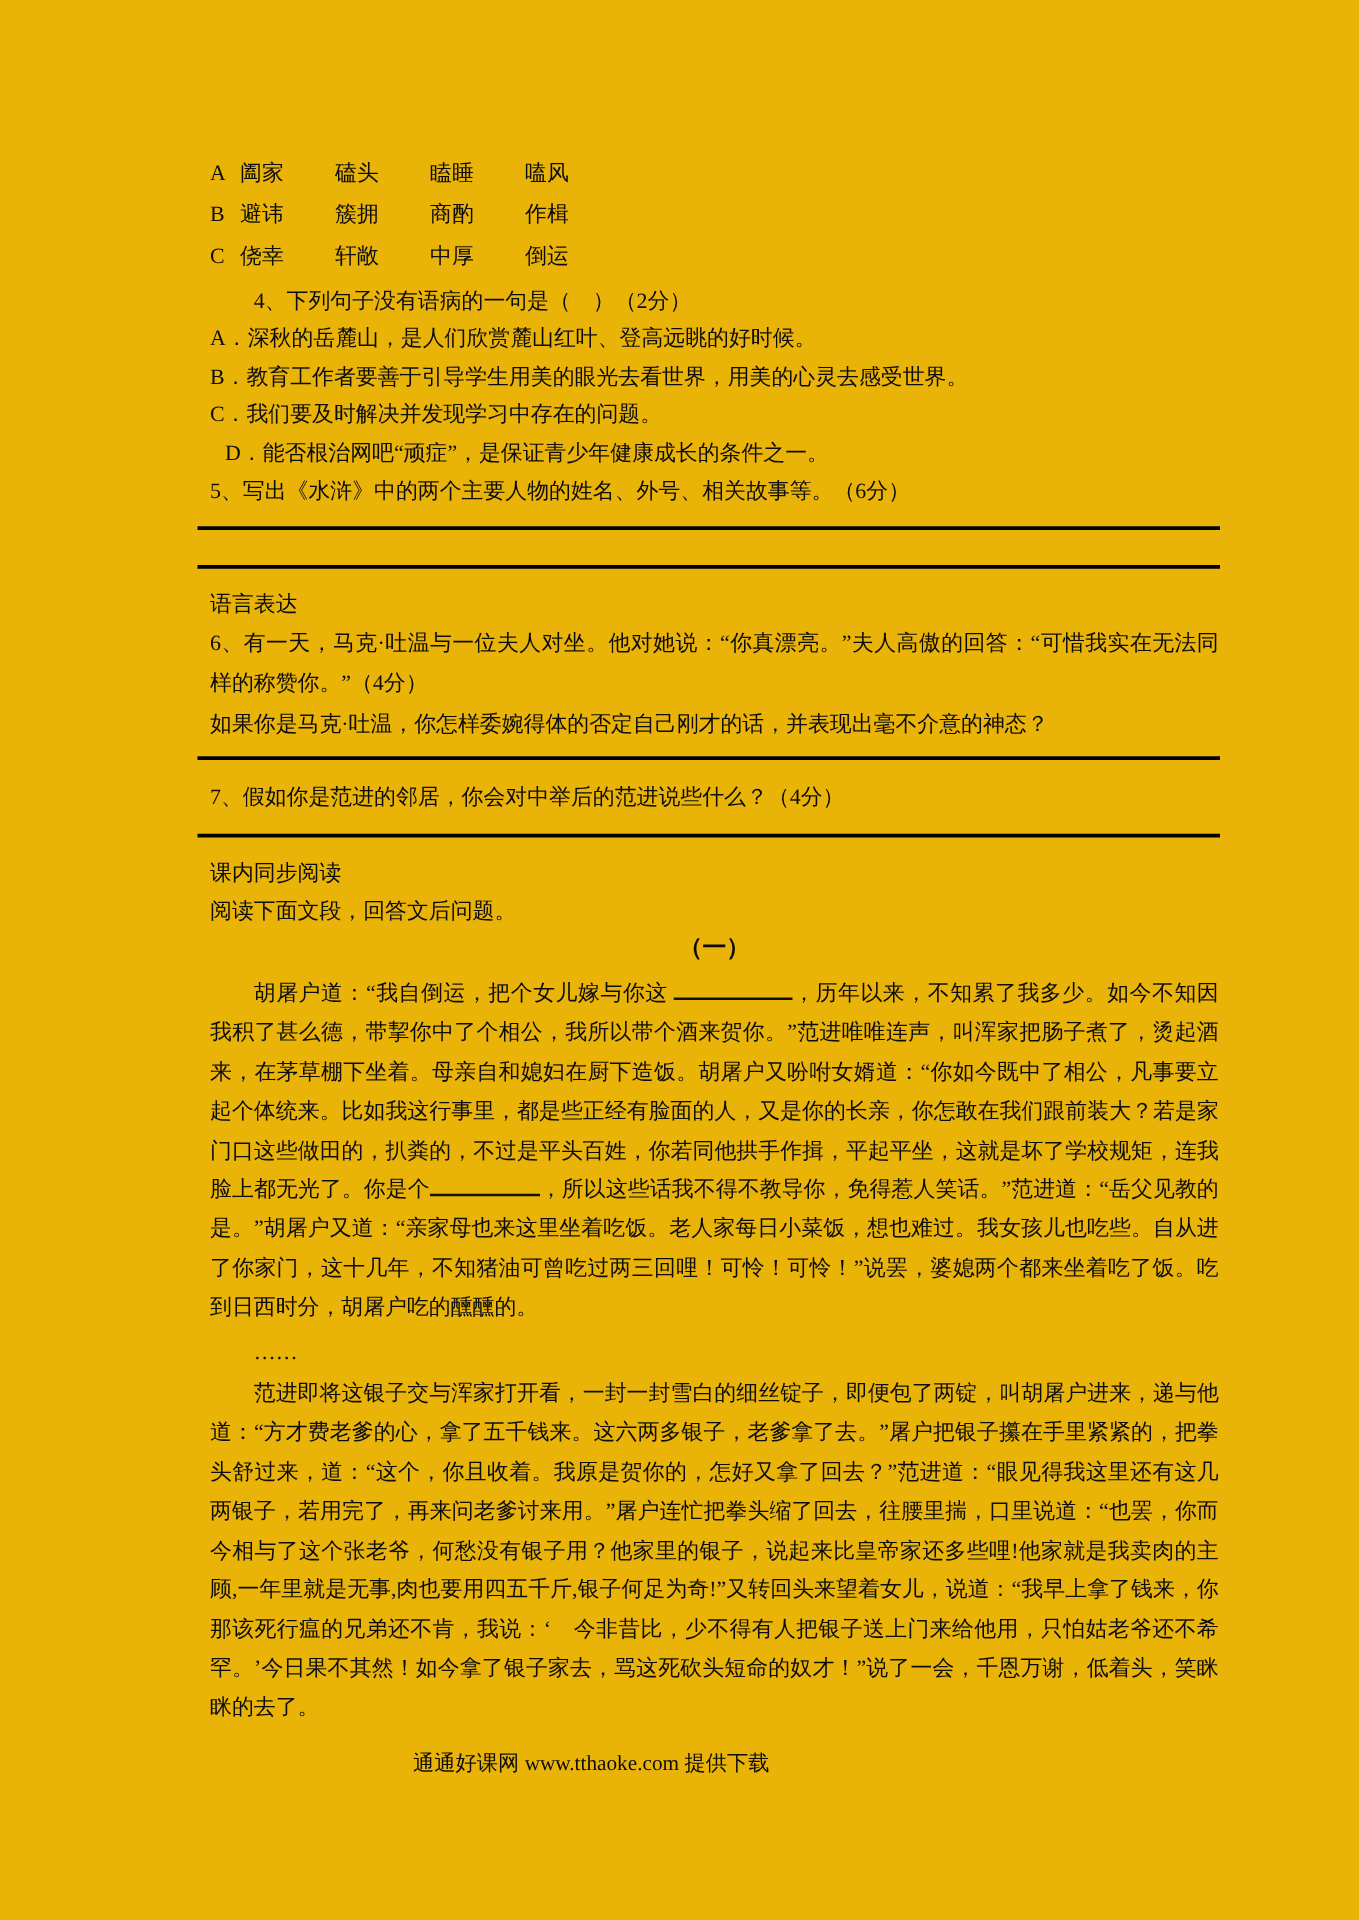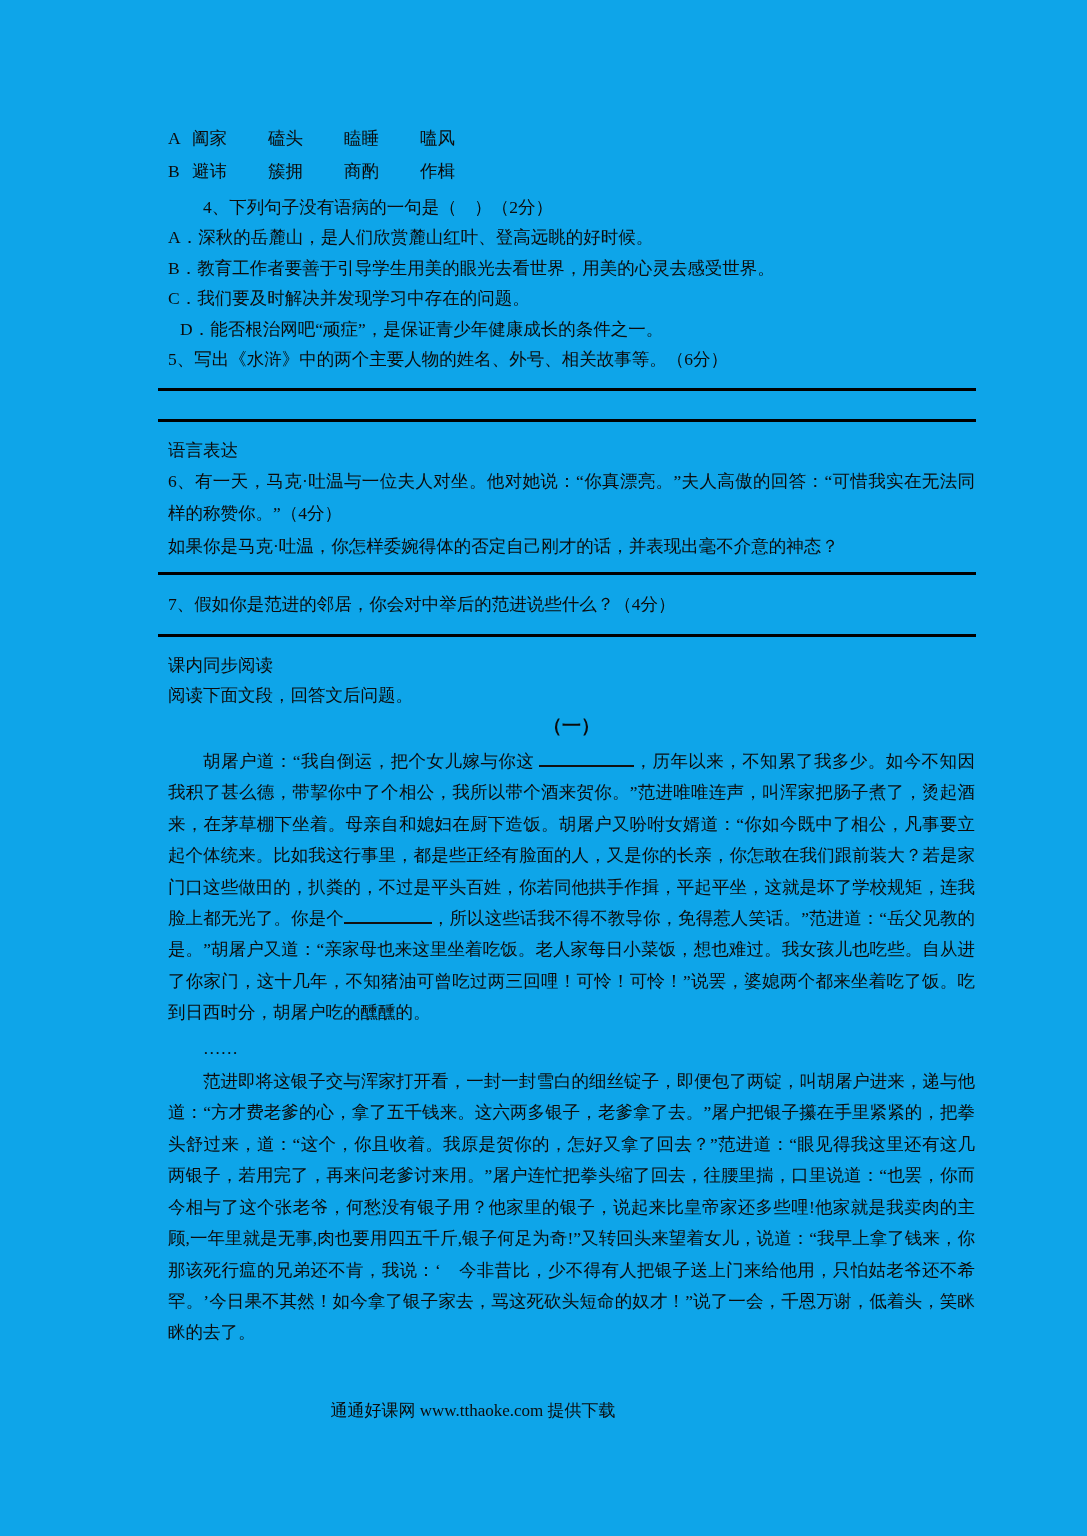--- a/index.html
+++ b/index.html
@@ -1,17 +1,17 @@
 <!DOCTYPE html>
 <html><head>
 <meta charset="utf-8">
 <style>
   html,body { margin:0; padding:0; background:#e8e8e8; }
   .page {
-    width:1087px; height:1536px; background:#0ea5e9; position:relative;
+    width:1087px; height:1536px; background:#eab308; position:relative;
     font-family:"Liberation Serif","DejaVu Serif",serif; color:#0c0c0c;
     margin:0 auto; overflow:hidden;
   }
   .content { position:absolute; left:168px; top:122px; width:807px; font-size:17.5px; }
   .opt-row { line-height:33px; white-space:nowrap; }
   .opt-label { display:inline-block; min-width:24px; }
   .opt-word { display:inline-block; margin-right:41px; }
   .opt-row-d .opt-word { margin-right:30px; }
   .q4-stem { padding-left:35px; line-height:30px; margin-top:4px; }
   .choice { line-height:30.5px; }
@@ -43,20 +43,23 @@
 
 <div class="page">
   <div class="content">
 
     <div class="opt-row">
       <span class="opt-label">A</span><span class="opt-word">阖家</span><span class="opt-word">磕头</span><span class="opt-word">瞌睡</span><span class="opt-word">嗑风</span>
     </div>
     <div class="opt-row">
       <span class="opt-label">B</span><span class="opt-word">避讳</span><span class="opt-word">簇拥</span><span class="opt-word">商酌</span><span class="opt-word">作楫</span>
     </div>
+    <div class="opt-row">
+      <span class="opt-label">C</span><span class="opt-word">侥幸</span><span class="opt-word">轩敞</span><span class="opt-word">中厚</span><span class="opt-word">倒运</span>
+    </div>
 
     <div class="q4-stem">4、下列句子没有语病的一句是（　）（2分）</div>
     <div class="choice">A．深秋的岳麓山，是人们欣赏麓山红叶、登高远眺的好时候。</div>
     <div class="choice">B．教育工作者要善于引导学生用美的眼光去看世界，用美的心灵去感受世界。</div>
     <div class="choice">C．我们要及时解决并发现学习中存在的问题。</div>
     <div class="choice choice-d">D．能否根治网吧“顽症”，是保证青少年健康成长的条件之一。</div>
 
     <div class="q5">5、写出《水浒》中的两个主要人物的姓名、外号、相关故事等。（6分）</div>
 
     <div class="rule rule-1"></div>

